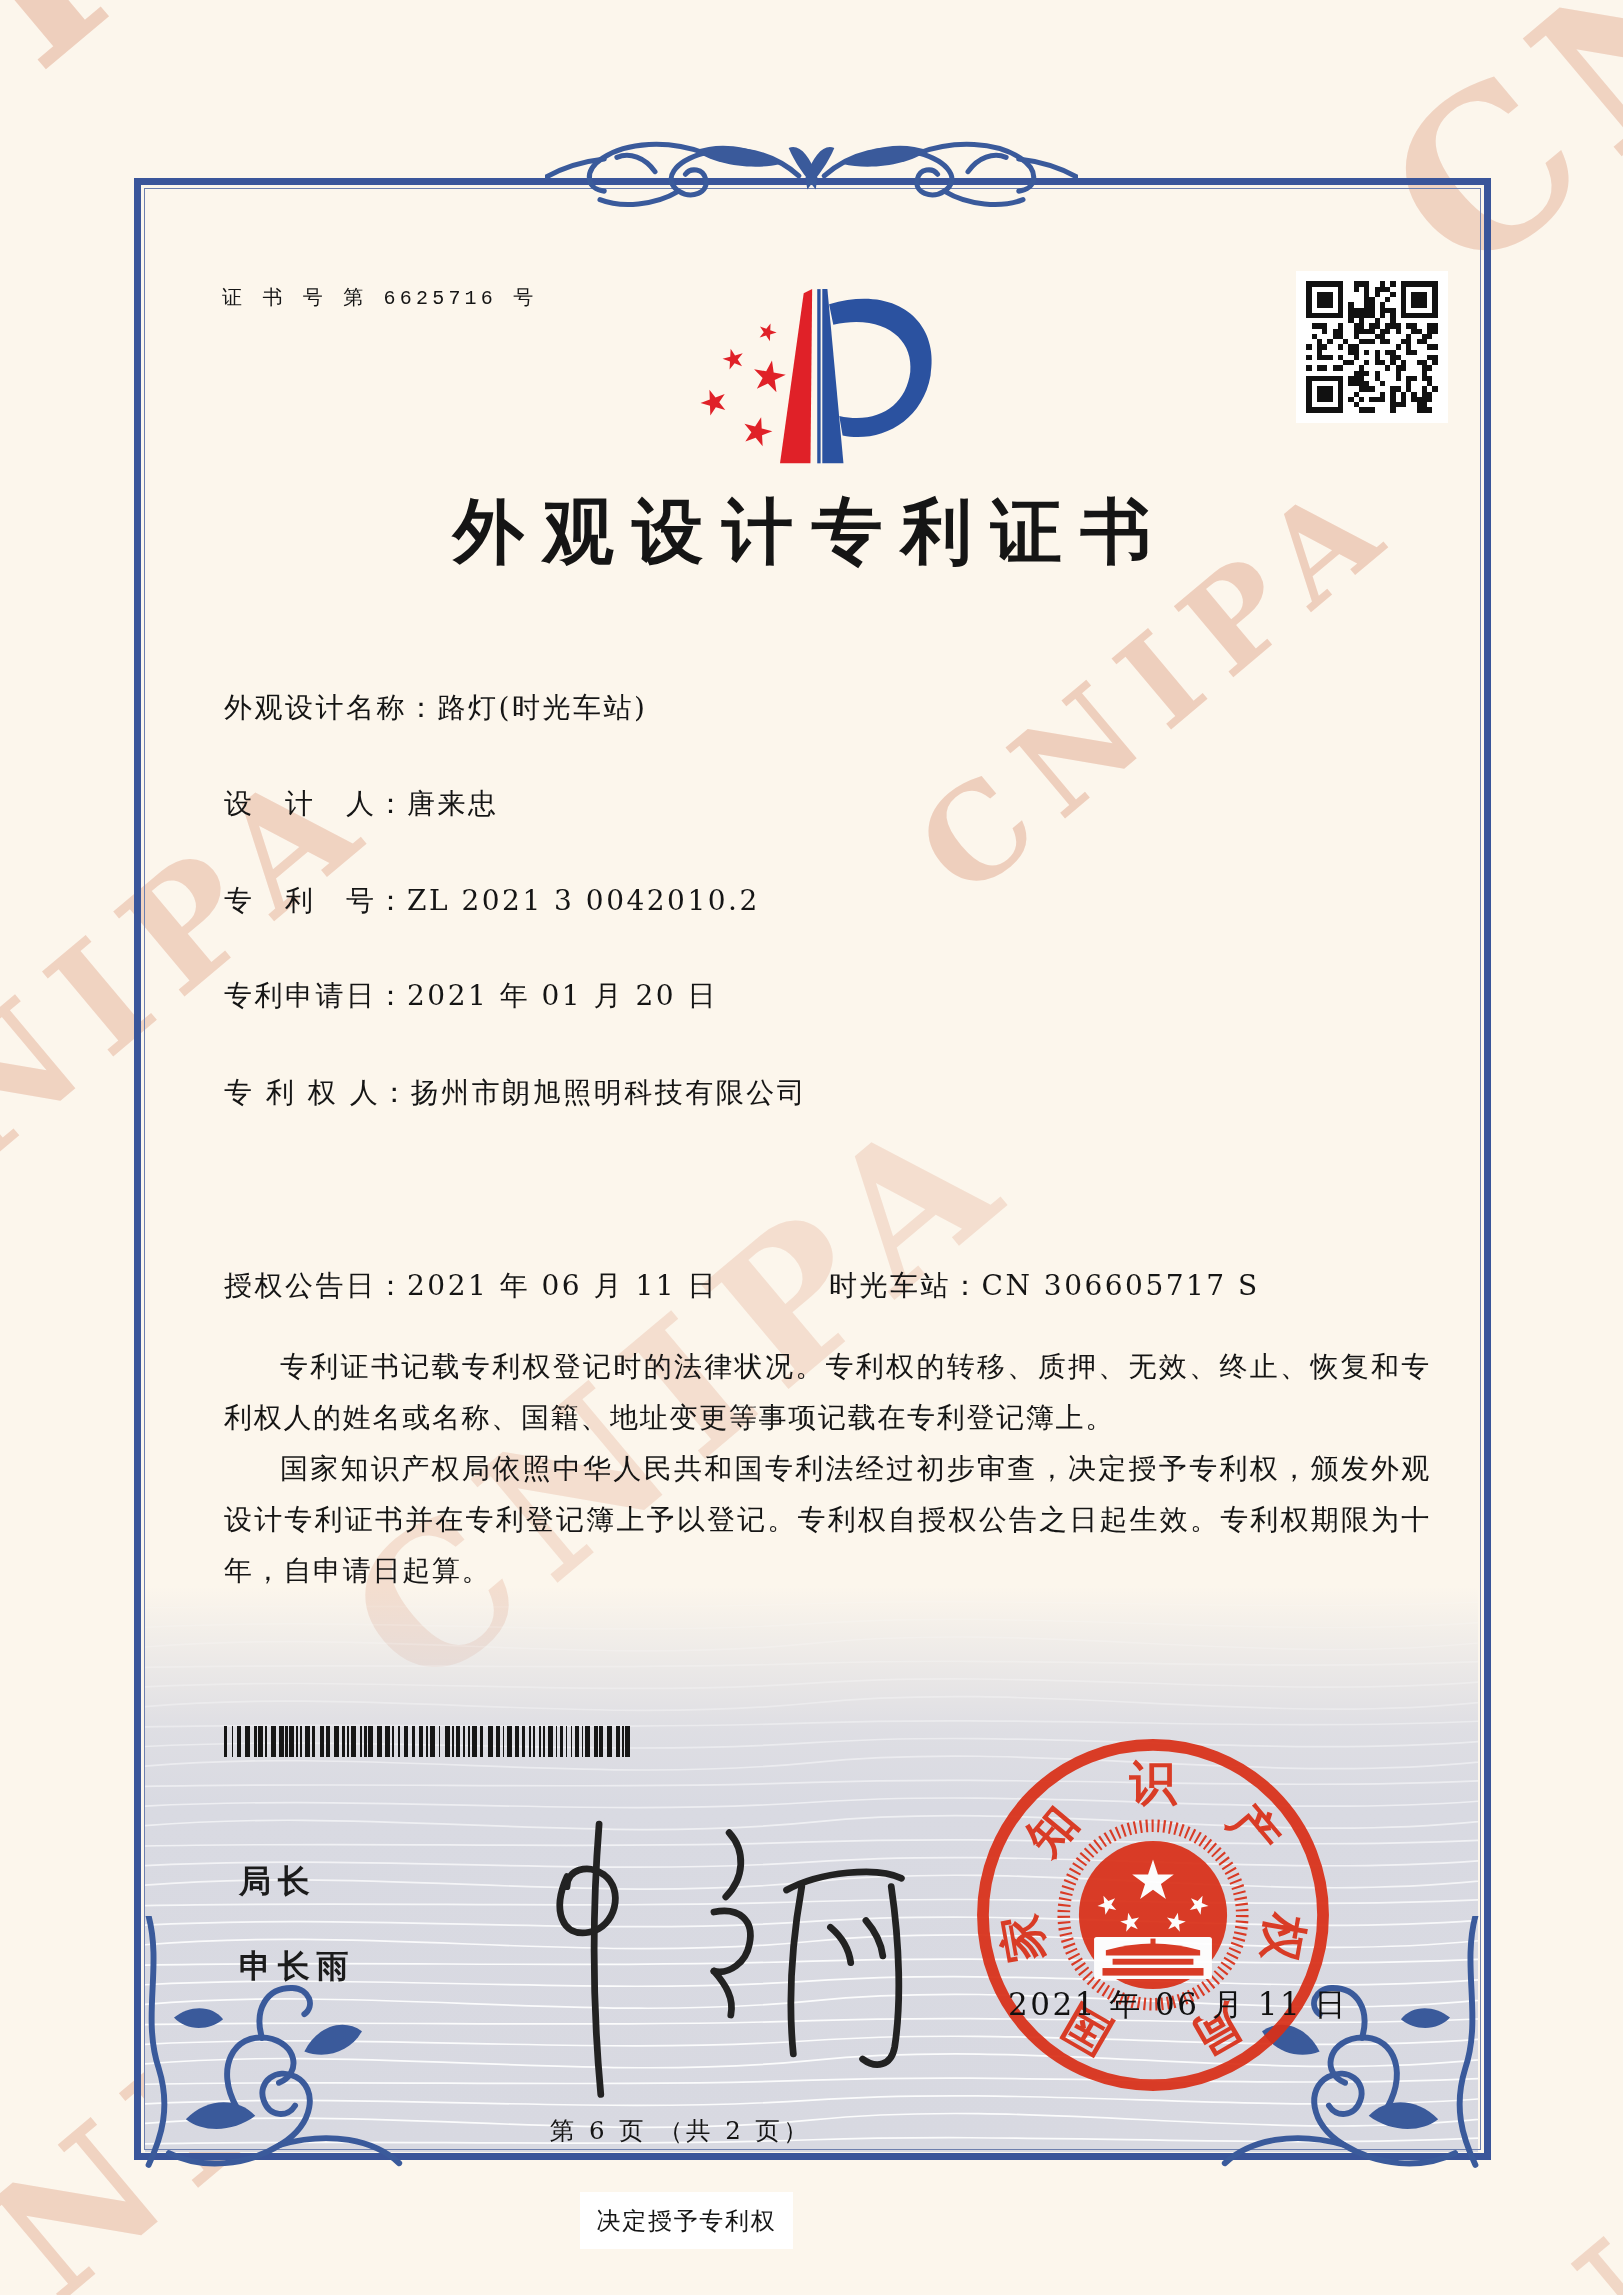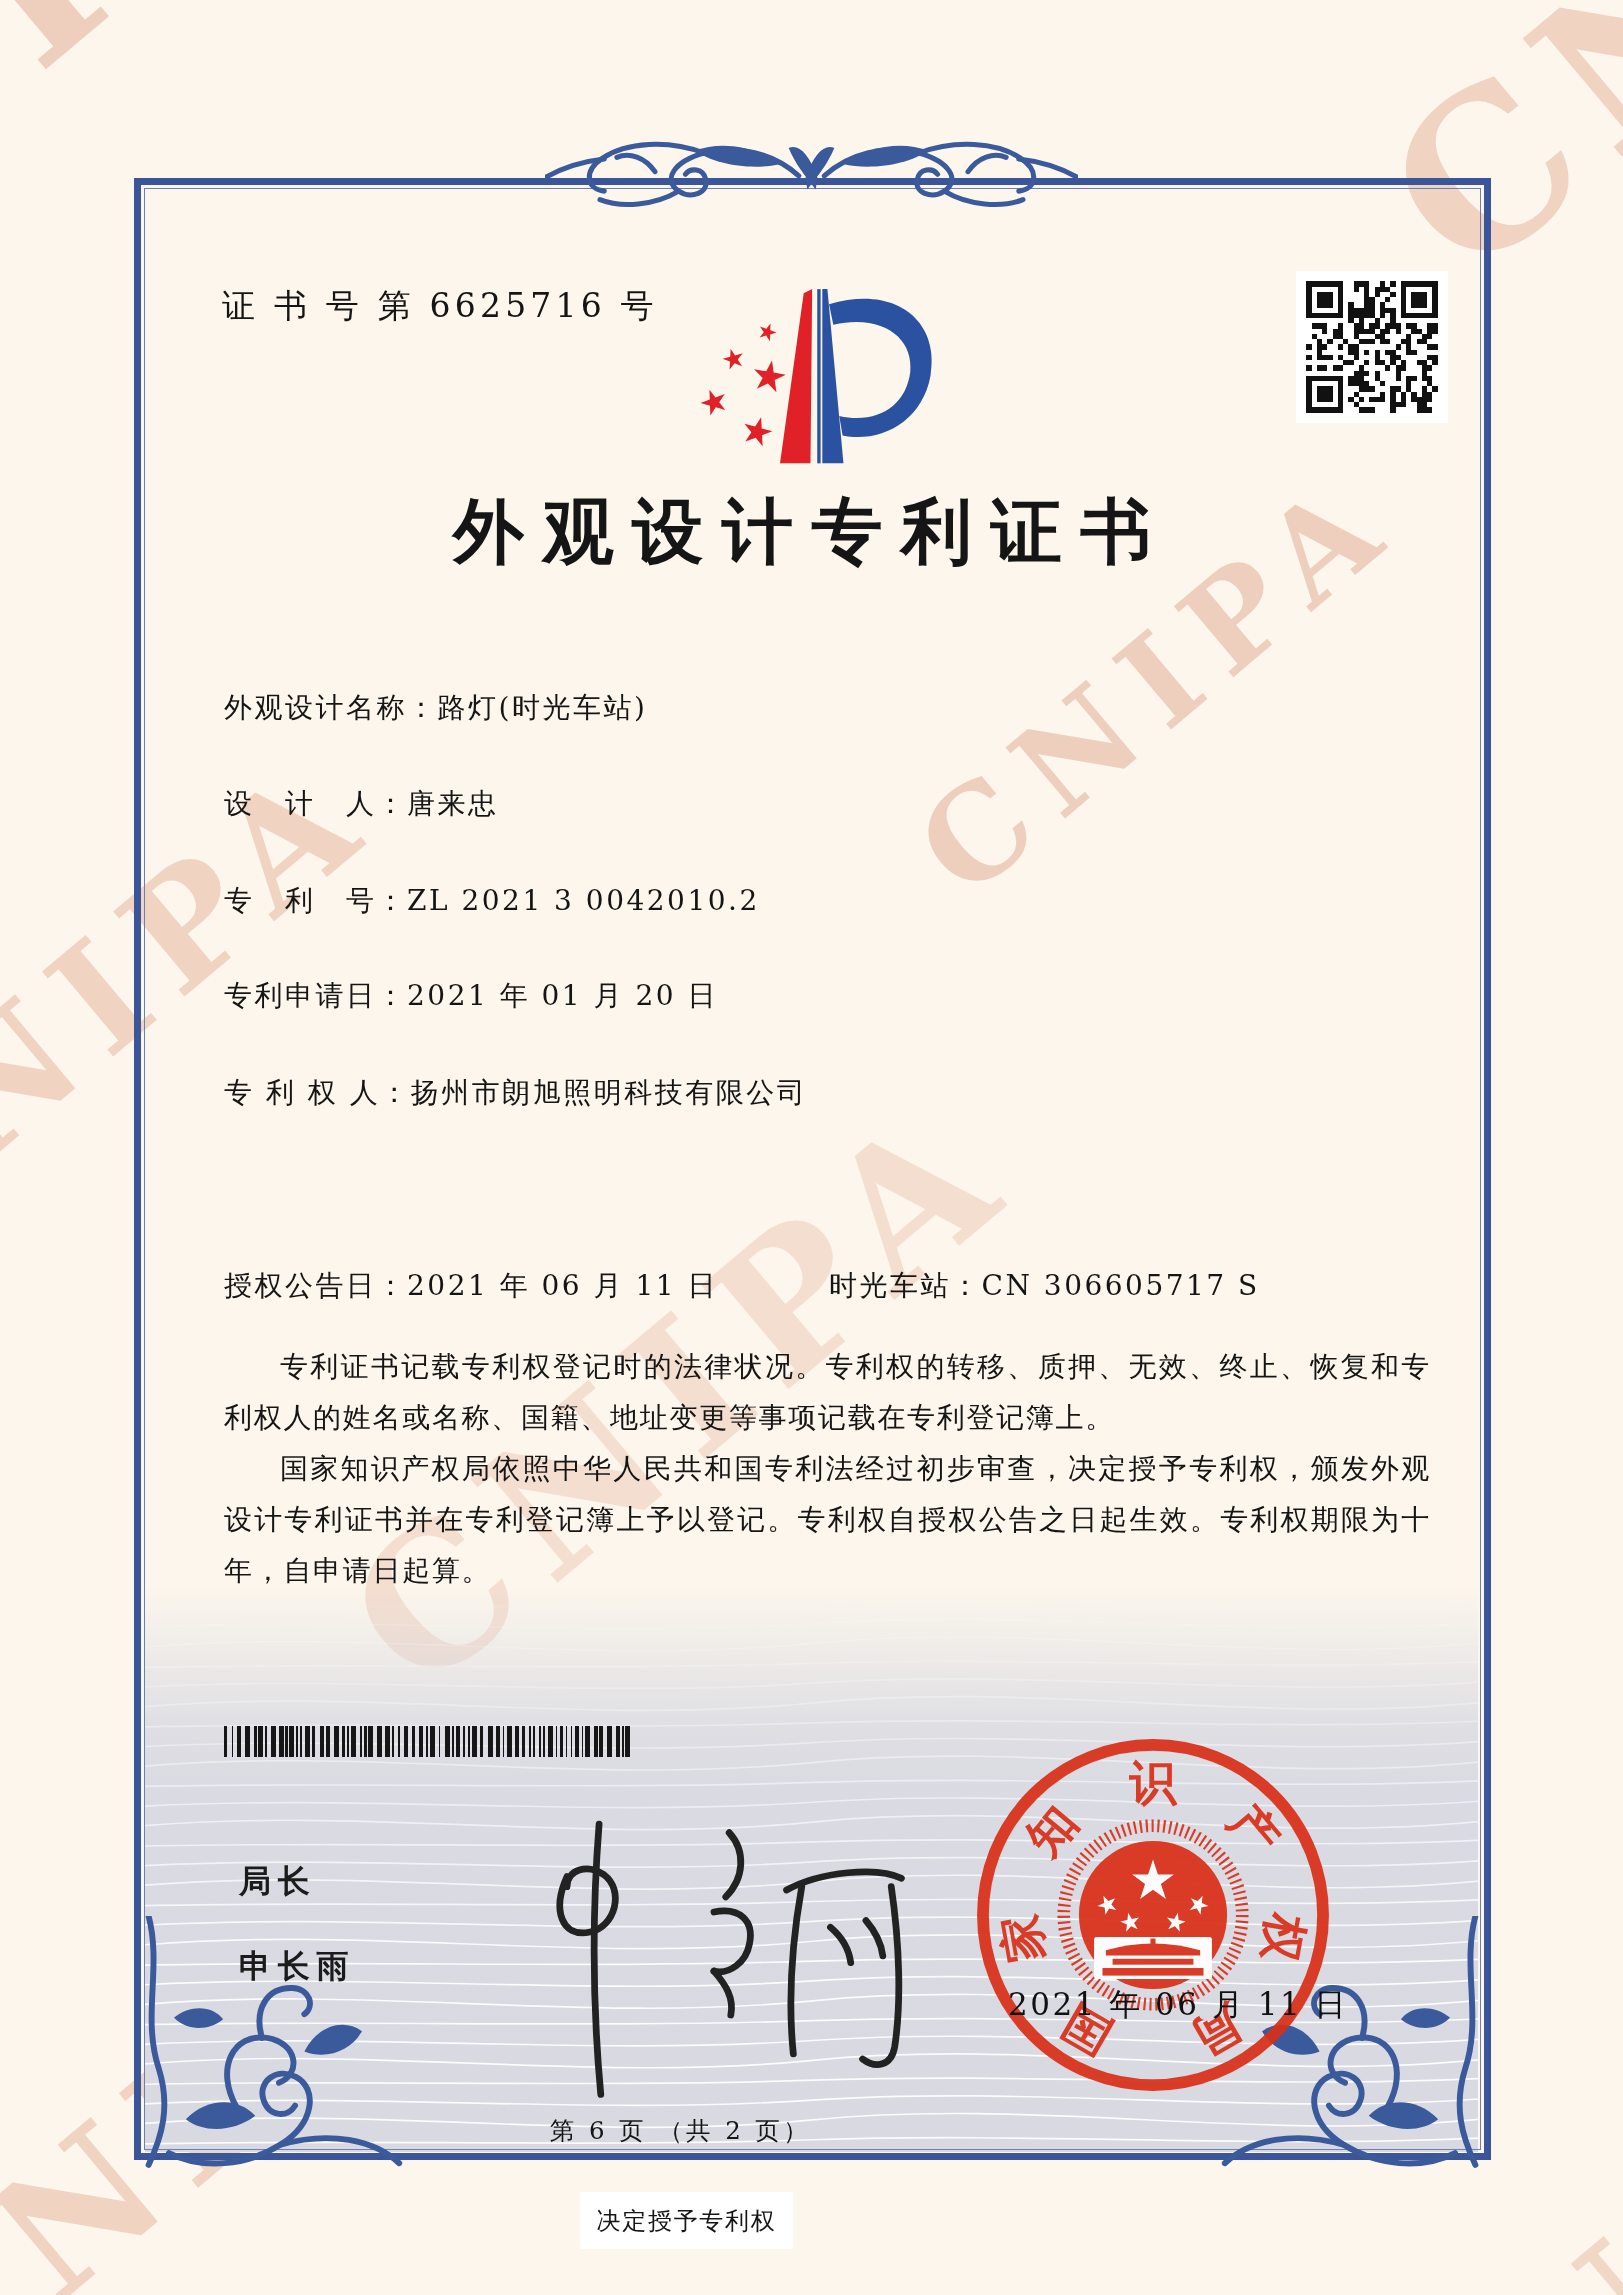--- a/index.html
+++ b/index.html
@@ -10,21 +10,21 @@
       color:#e2a98f;transform:rotate(-40deg);letter-spacing:22px;pointer-events:none;white-space:nowrap;}
   
   .frame{position:absolute;left:134px;top:178px;width:1343px;height:1968px;
          border:7.6px solid #3a559a;z-index:2;}
   .frame-inner{position:absolute;left:3.4px;top:3.4px;right:3.4px;bottom:3.4px;border:1.7px solid #6d7fae;}
   
   .waveband{position:absolute;left:145px;top:1586px;width:1333px;height:566px;z-index:1;
             background:linear-gradient(180deg,rgba(217,218,226,0) 0px,rgba(217,218,226,.85) 144px,#d9dae2 220px,#d8d9e1 100%);}
   .waveband svg{position:absolute;left:0;top:0;}
   
-  .certno{position:absolute;left:222px;top:284px;font-size:33px;letter-spacing:4.2px;z-index:4;}
+  .certno{position:absolute;left:222px;top:284px;font-size:20px;letter-spacing:4.2px;z-index:4;font-family:Liberation Mono, monospace;}
   .title{position:absolute;left:135px;top:485px;width:1353px;text-align:center;font-size:71px;
          font-weight:bold;letter-spacing:18.6px;z-index:4;}
   .field{position:absolute;left:224px;font-size:28px;letter-spacing:2.5px;white-space:nowrap;z-index:4;}
   .paras{position:absolute;left:224px;top:1341px;width:1207px;font-size:28px;line-height:51px;
          text-align:justify;letter-spacing:1.7px;z-index:4;}
   .paras p{margin:0;text-indent:2em;word-break:break-all;}
   .barcode{position:absolute;left:224px;top:1726px;width:423px;height:31px;z-index:4;font-size:0;white-space:nowrap;overflow:hidden;}
   .barcode i{display:inline-block;height:100%;background:#161616;}
   .director{position:absolute;left:239px;font-size:32px;letter-spacing:6.8px;z-index:4;
             font-family:Liberation Sans, sans-serif;font-weight:600;color:#1b1b1b;}

